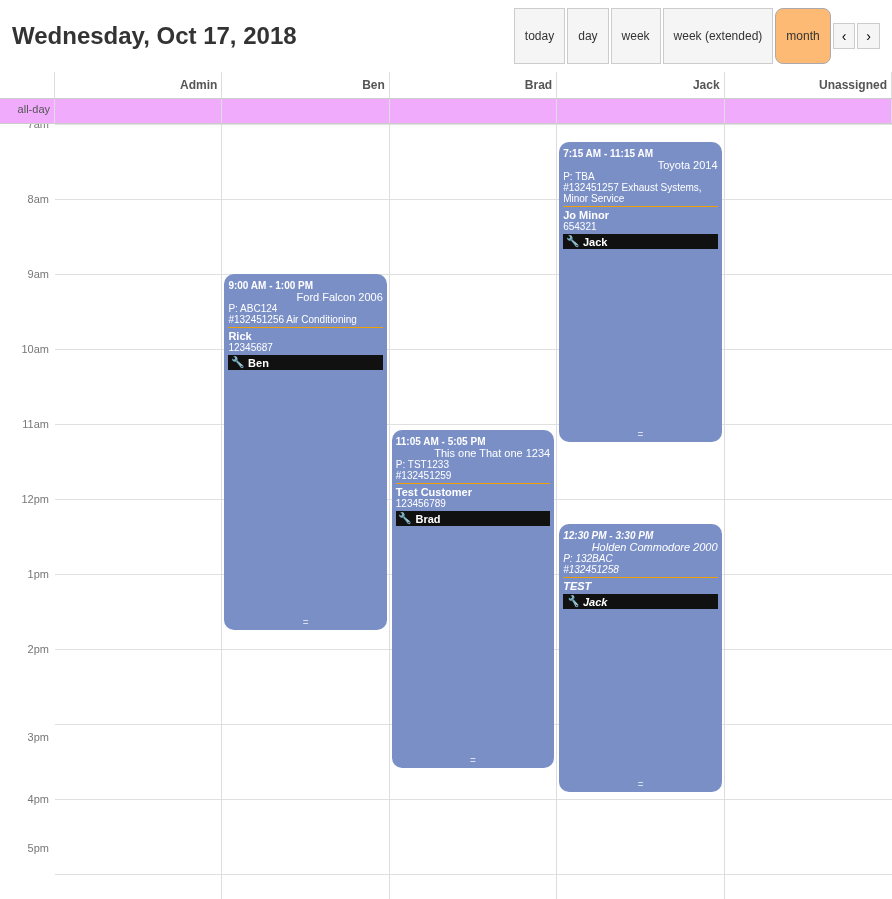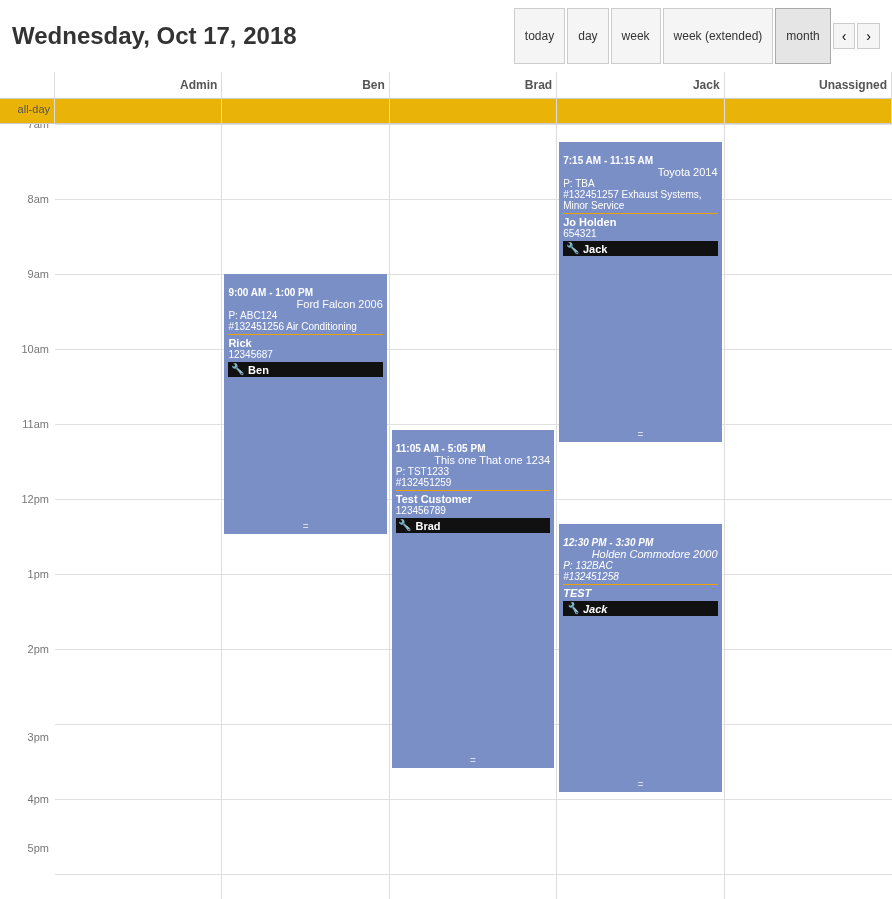--- a/index.html
+++ b/index.html
@@ -26,21 +26,21 @@
     }
 
     .nav-btn {
       padding: 20px 10px;
       border: 1px solid #ccc;
       background: #f5f5f5;
       cursor: pointer;
       font-size: 12px;
       color: #333;
     }
-    .nav-btn.active { background: #e5e5e5; border-color: #aaa; }
+    .nav-btn.active { background: #fdba74; border-color: #aaa; border-radius: 8px; }
 
     .arrow-btn {
       padding: 4px 8px;
       border: 1px solid #ccc;
       background: #f5f5f5;
       cursor: pointer;
       font-size: 14px;
     }
 
     .calendar-wrapper {
@@ -64,21 +64,21 @@
       font-size: 12px;
       border-right: 1px solid #ddd;
       color: #555;
     }
     .col-header:first-child { border-right: 1px solid #ddd; }
 
     .allday-row {
       display: grid;
       grid-template-columns: 55px repeat(5, 1fr);
       border-bottom: 1px solid #ccc;
-      background: #eab308;
+      background: #f0abfc;
     }
 
     .allday-label {
       padding: 4px 4px;
       font-size: 11px;
       color: #555;
       text-align: right;
       border-right: 1px solid #ddd;
     }
 
@@ -125,25 +125,25 @@
       left: 0;
       right: 0;
       border-top: 1px solid #e0e0e0;
     }
 
     .event-block {
       position: absolute;
       left: 2px;
       right: 2px;
       background: #7b8fc7;
-      border-radius: 0;
+      border-radius: 10px;
       overflow: hidden;
       font-size: 11px;
       color: #fff;
-      padding: 13px 4px;
+      padding: 6px 4px;
       cursor: pointer;
     }
 
     .event-block .event-time {
       font-size: 10px;
       font-weight: bold;
       white-space: nowrap;
     }
 
     .event-block .event-title {
@@ -267,21 +267,21 @@
         <div class="hour-line" style="top:675px"></div>
         <div class="hour-line" style="top:750px"></div>
 
       </div>
 
       <div class="day-column" style="position:relative;">
       </div>
 
       <div class="day-column" style="position:relative;">
 
-        <div class="event-block" style="top:150px; height:260px;">
+        <div class="event-block" style="top:150px; height:356px;">
           <div class="event-time">9:00 AM - 1:00 PM</div>
           <div class="event-title">Ford Falcon 2006</div>
           <div class="event-plate">P: ABC124</div>
           <div class="event-job">#132451256 Air Conditioning</div>
           <div class="event-separator"></div>
           <div class="event-customer">Rick</div>
           <div class="event-phone">12345687</div>
           <div class="event-assignee">
             <span class="wrench-icon">🔧</span>
             <span>Ben</span>
@@ -309,21 +309,21 @@
       </div>
 
       <div class="day-column" style="position:relative;">
 
         <div class="event-block" style="top:18px; height:300px;">
           <div class="event-time">7:15 AM - 11:15 AM</div>
           <div class="event-title">Toyota 2014</div>
           <div class="event-plate">P: TBA</div>
           <div class="event-job">#132451257 Exhaust Systems, Minor Service</div>
           <div class="event-separator"></div>
-          <div class="event-customer">Jo Holden</div>
+          <div class="event-customer">Jo Minor</div>
           <div class="event-phone">654321</div>
           <div class="event-assignee">
             <span class="wrench-icon">🔧</span>
             <span>Jack</span>
           </div>
           <div class="event-bottom-indicator">=</div>
         </div>
 
         <div class="event-block" style="top:400px; height:268px;font-style:italic;">
           <div class="event-time">12:30 PM - 3:30 PM</div>

